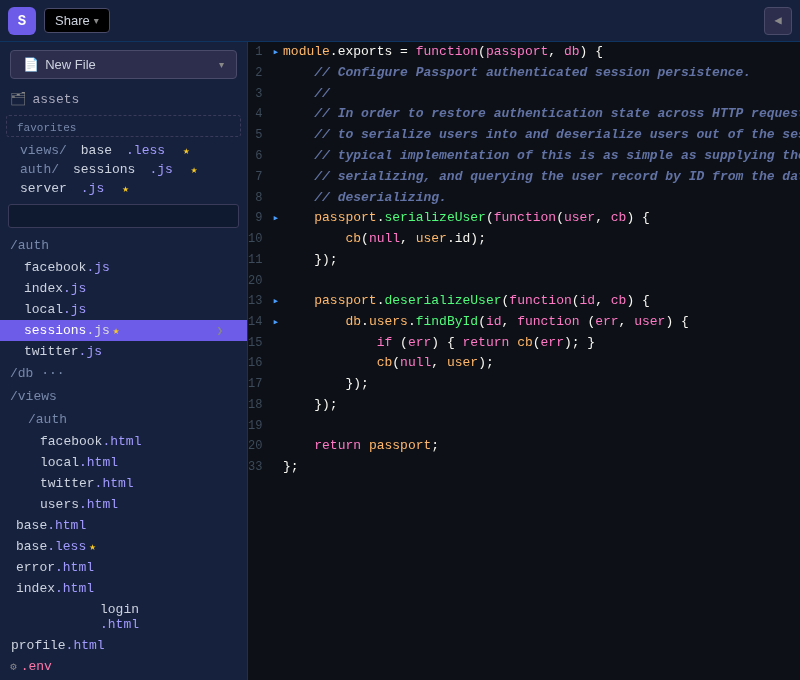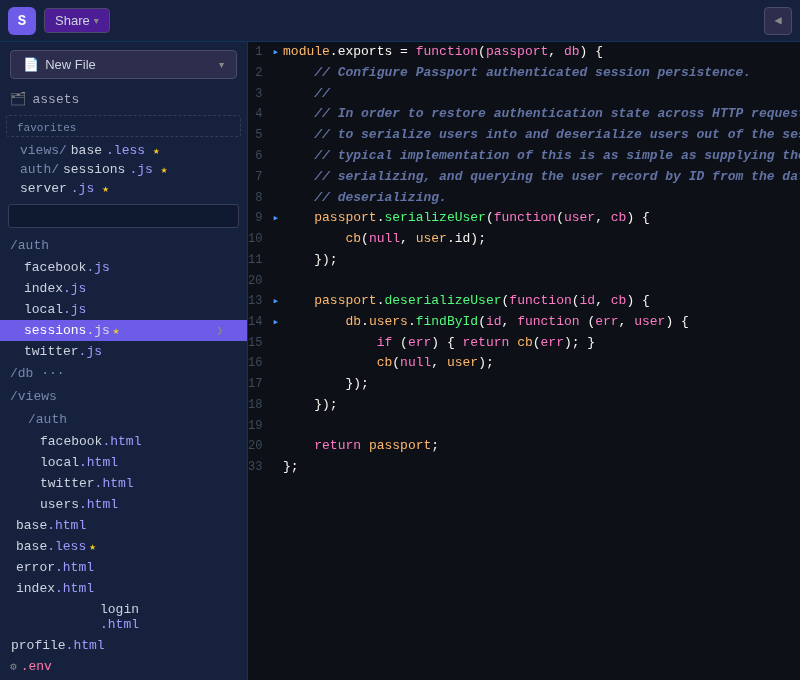--- a/index.html
+++ b/index.html
@@ -36,21 +36,21 @@
       justify-content: center;
       color: white;
       font-weight: bold;
       font-size: 14px;
       flex-shrink: 0;
     }
     .share-btn {
       display: flex;
       align-items: center;
       gap: 4px;
-      background: #4c1d95;
+      background: #000000;
       border: 1px solid #4a4a6a;
       color: #cdd3de;
       padding: 4px 10px;
       border-radius: 4px;
       cursor: pointer;
       font-size: 13px;
     }
     .share-btn .chevron {
       font-size: 10px;
       color: #888;
@@ -125,21 +125,21 @@
       text-transform: lowercase;
       border: 1px dashed #3a3a5a;
       margin: 4px 6px;
       border-radius: 3px;
     }
     .fav-item {
       padding: 2px 20px;
       color: #cdd3de;
       display: flex;
       align-items: center;
-      gap: 4px;
+      gap: 14px;
       font-size: 13px;
       cursor: pointer;
     }
     .star { color: #f9ca24; font-size: 11px; }
 
     .search-box {
       margin: 6px 8px;
       background: #0f1a30;
       border: 1px solid #3a3a5a;
       border-radius: 3px;

